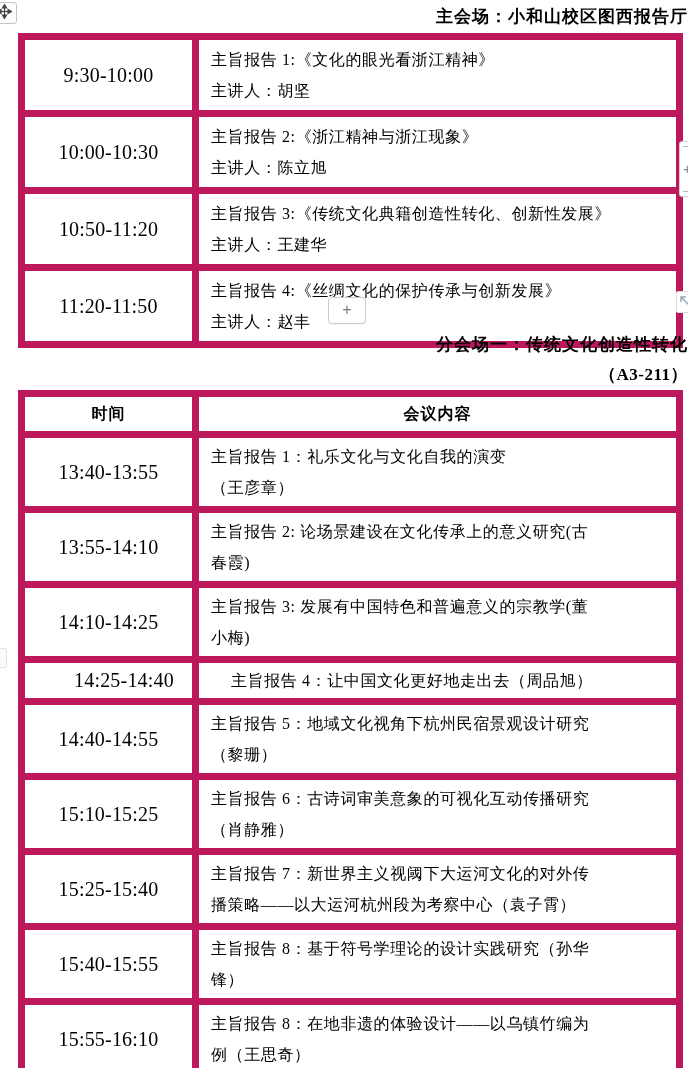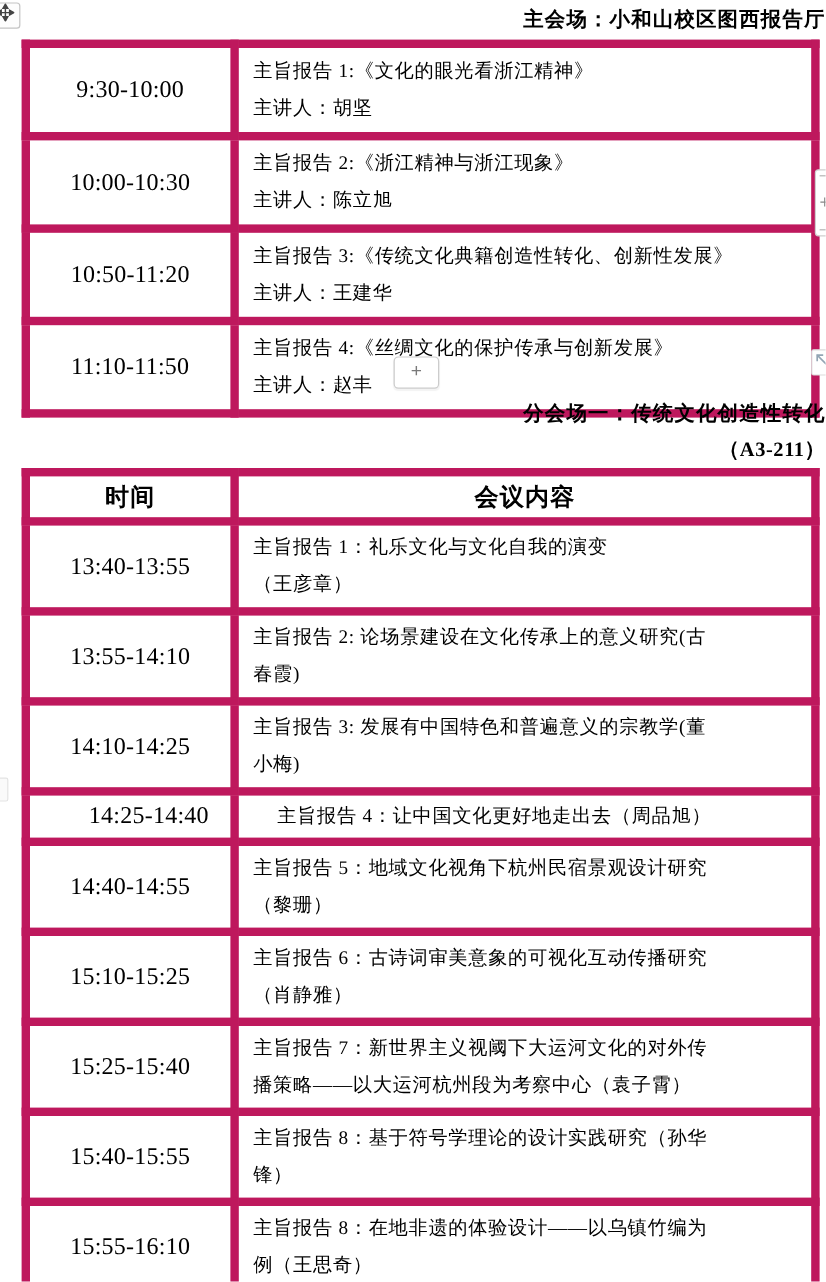--- a/index.html
+++ b/index.html
@@ -45,21 +45,21 @@
     padding: 3px 6px 3px 12px;
     font-size: 16px;
   }
   td.content-cell .line {
     line-height: 31px;
     letter-spacing: 0.6px;
     white-space: nowrap;
   }
   #tbl-main td { height: 64px; }
   #tbl-sess th {
-    height: 32px; font-size: 20px; font-weight: bold;
+    height: 32px; font-size: 16px; font-weight: bold;
     text-align: center; vertical-align: middle; letter-spacing: 1px;
   }
   #tbl-sess td.content-cell { padding-top: 2px; padding-bottom: 2px; }
   #tbl-sess tr.two-line td { height: 64px; }
   #tbl-sess tr.one-line td { height: 31px; padding-left: 32px; }
 
   
   .add-row-btn {
     position: absolute; left: 328px; top: 297px;
     width: 36px; height: 25px;
@@ -147,21 +147,21 @@
           </td>
         </tr>
         <tr class="two-line">
           <td class="time-cell">10:50-11:20</td>
           <td class="content-cell">
             <div class="line">主旨报告 3:《传统文化典籍创造性转化、创新性发展》</div>
             <div class="line">主讲人：王建华</div>
           </td>
         </tr>
         <tr class="two-line">
-          <td class="time-cell">11:10-11:50</td>
+          <td class="time-cell">11:20-11:50</td>
           <td class="content-cell">
             <div class="line">主旨报告 4:《丝绸文化的保护传承与创新发展》</div>
             <div class="line">主讲人：赵丰</div>
           </td>
         </tr>
       </tbody>
   </table>
 
   <div class="insert-col-ctrl">
     <span class="dash"></span>

